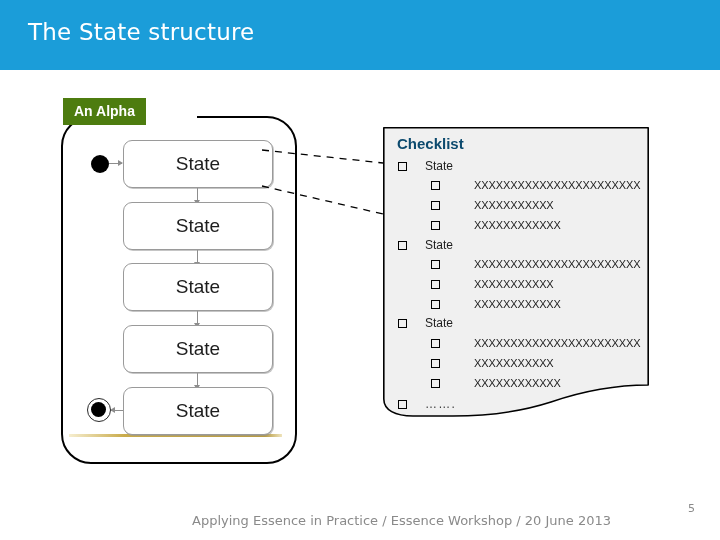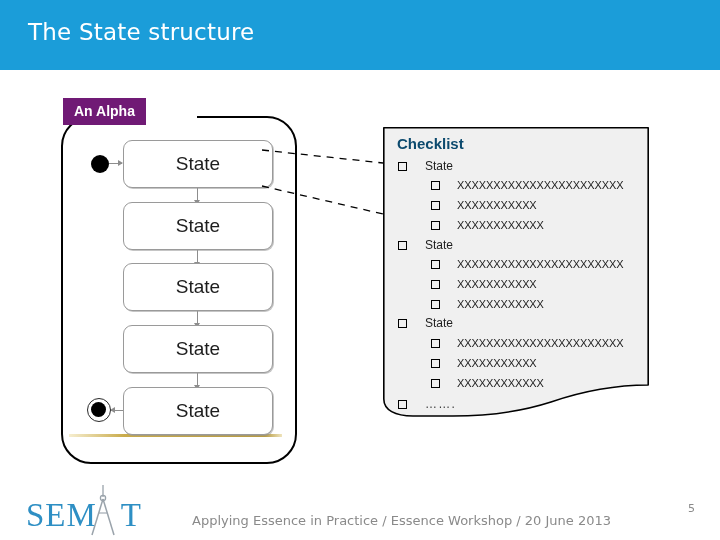--- a/index.html
+++ b/index.html
@@ -52,21 +52,21 @@
     height: 348px;
     border: 2px solid #000000;
     border-radius: 30px;
     box-sizing: border-box;
     background: transparent;
   }
   #alpha-label {
     position: absolute;
     left: 8px;
     top: 0px;
-    background: #701a75;
+    background: #4d7c0f;
     color: #ffffff;
     font-size: 14px;
     font-weight: bold;
     padding: 5px 11px 6px 11px;
     font-family: "Liberation Sans", sans-serif;
     white-space: nowrap;
     z-index: 4;
   }
   
   .outline-mask {
@@ -249,21 +249,21 @@
     color: #0c4a6e;
     font-family: "Liberation Sans", sans-serif;
   }
   .cl-row {
     position: absolute;
     display: flex;
     align-items: center;
     white-space: nowrap;
   }
   .cl-row.level-1 { left: 15px; }
-  .cl-row.level-2 { left: 48px; }
+  .cl-row.level-2 { left: 48px; gap: 17px; }
 
   .cl-box {
     display: inline-block;
     width: 9px;
     height: 9px;
     border: 1.6px solid #000000;
     box-sizing: border-box;
     background: #f0f0f0;
     flex: 0 0 auto;
   }
@@ -434,25 +434,15 @@
     </div>
 
     <div class="cl-row level-1 dots" style="top:270px;">
       <span class="cl-box"></span>
       <span class="cl-label">…….</span>
     </div>
   </div>
 </div>
 
 <div id="footer">
-  <div id="semat-logo">
-    <div id="semat-text"><span>SEM</span><span style="display:inline-block;width:24px;"></span><span>T</span></div>
-    <svg id="semat-mark" viewBox="0 0 34 54">
-      <line x1="17" y1="2" x2="17" y2="14" stroke="#9aa3ab" stroke-width="1.3"></line>
-      <line x1="17" y1="16" x2="6" y2="52" stroke="#9aa3ab" stroke-width="1.5"></line>
-      <line x1="17" y1="16" x2="28" y2="52" stroke="#9aa3ab" stroke-width="1.5"></line>
-      <line x1="13" y1="30" x2="21" y2="30" stroke="#9aa3ab" stroke-width="1.1"></line>
-      <circle cx="17" cy="15" r="2.6" fill="none" stroke="#9aa3ab" stroke-width="1.3"></circle>
-    </svg>
-  </div>
   <div id="footer-text">Applying Essence in Practice / Essence Workshop / 20 June 2013</div>
   <div id="page-number">5</div>
 </div>
 
 </body></html>

